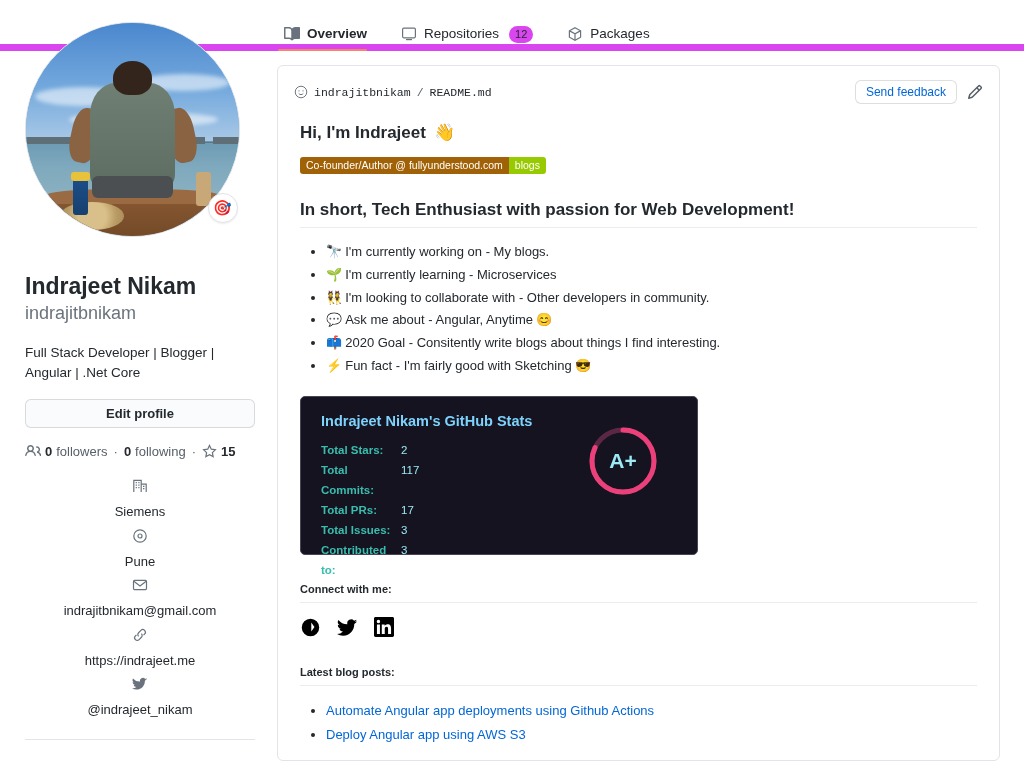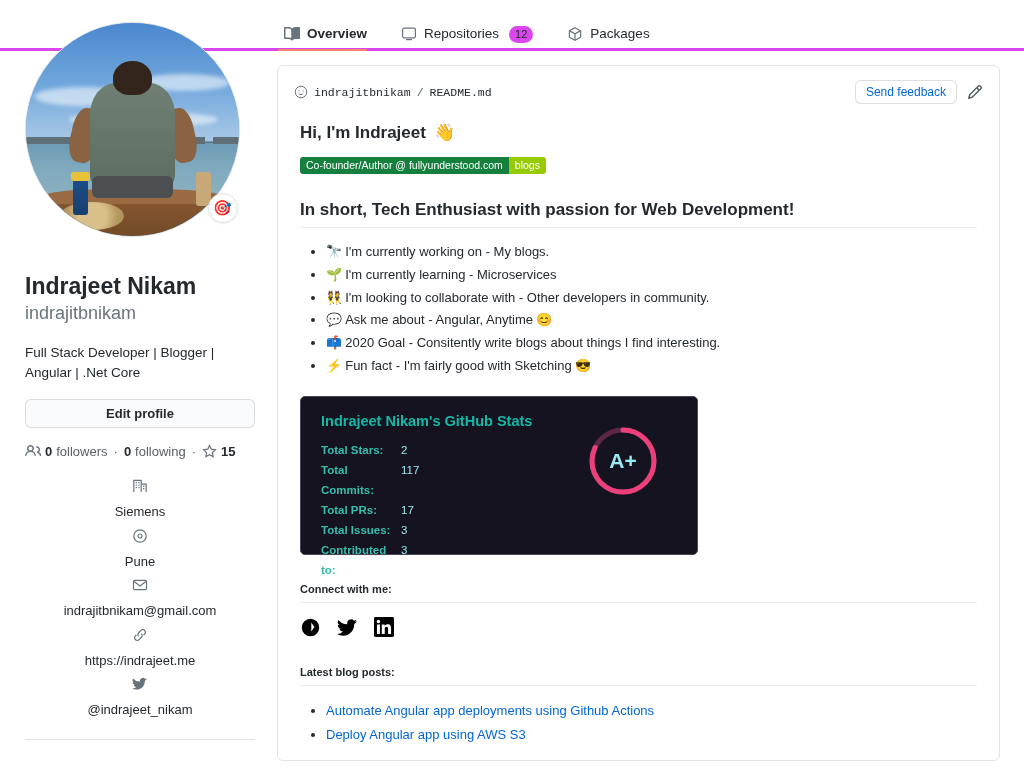--- a/index.html
+++ b/index.html
@@ -9,21 +9,21 @@
     background: #ffffff;
     font-family: "Liberation Sans", sans-serif;
     color: #24292e;
     overflow: hidden;
   }
   .page { position: relative; width: 1024px; height: 770px; }
 
   
   .topnav {
     position: absolute; left: 0; top: 0; width: 1024px; height: 51px;
-    border-bottom: 3px solid #d946ef;
+    border-bottom: 7px solid #d946ef;
   }
   .tabs { position: absolute; left: 278px; top: 0; display: flex; align-items: flex-start; height: 51px; }
   .tab {
     display: flex; align-items: center; gap: 7px;
     padding: 17px 14px 0 6px; margin-right: 14px;
     font-size: 13.5px; color: #24292e; height: 51px; cursor: pointer; position: relative;
   }
   .tab .tlabel { line-height: 1; }
   .tab.active { font-weight: 600; }
   .tab.active::after {
@@ -128,21 +128,21 @@
   .feedback-btn {
     font-size: 12px; color: #0366d6; background: #fff;
     border: 1px solid rgba(27,31,35,.15); border-radius: 6px; padding: 4px 10px; cursor: pointer;
   }
   .pencil { color: #586069; cursor: pointer; display: inline-flex; }
 
   .readme-body { padding: 4px 22px 20px 22px; }
   .h-hi { font-size: 17px; font-weight: 600; margin: 14px 0 0 0; display: flex; align-items: center; gap: 8px; }
   .badge { display: inline-flex; margin-top: 14px; height: 17px; border-radius: 3px; overflow: hidden;
     font-size: 10.5px; line-height: 17px; }
-  .badge .b-left { background: #15803d; color: #fff; padding: 0 6px; }
+  .badge .b-left { background: #a16207; color: #fff; padding: 0 6px; }
   .badge .b-right { background: #97ca00; color: #fff; padding: 0 6px; }
   .h2 {
     font-size: 17px; font-weight: 600; margin: 26px 0 0 0; padding-bottom: 7px;
     border-bottom: 1px solid #eaecef;
   }
   ul.md { margin: 13px 0 0 0; padding-left: 26px; }
   ul.md li { font-size: 13px; line-height: 1.75; color: #24292e; }
   ul.md li .em { margin-right: 3px; }
 
   .stats-card {
@@ -364,21 +364,21 @@
         <li><span class="em">🔭</span><span>I'm currently working on - My blogs.</span></li>
         <li><span class="em">🌱</span><span>I'm currently learning - Microservices</span></li>
         <li><span class="em">👯</span><span>I'm looking to collaborate with - Other developers in community.</span></li>
         <li><span class="em">💬</span><span>Ask me about - Angular, Anytime 😊</span></li>
         <li><span class="em">📫</span><span>2020 Goal - Consitently write blogs about things I find interesting.</span></li>
         <li><span class="em">⚡</span><span>Fun fact - I'm fairly good with Sketching 😎</span></li>
       </ul>
 
       
       <div class="stats-card" style="background: rgb(21, 19, 32); border-color: rgb(75, 67, 88);">
-        <div class="stats-title" style="color: #14b8a6;">Indrajeet Nikam's GitHub Stats</div>
+        <div class="stats-title" style="color: #7dd3fc;">Indrajeet Nikam's GitHub Stats</div>
         <div class="stats-rows">
           <div class="srow">
             <span class="slab" style="color: rgb(56, 189, 174);">Total Stars:</span>
             <span class="sval" style="color: rgb(155, 233, 245);">2</span>
           </div>
           <div class="srow">
             <span class="slab" style="color: rgb(56, 189, 174);">Total Commits:</span>
             <span class="sval" style="color: rgb(155, 233, 245);">117</span>
           </div>
           <div class="srow">

